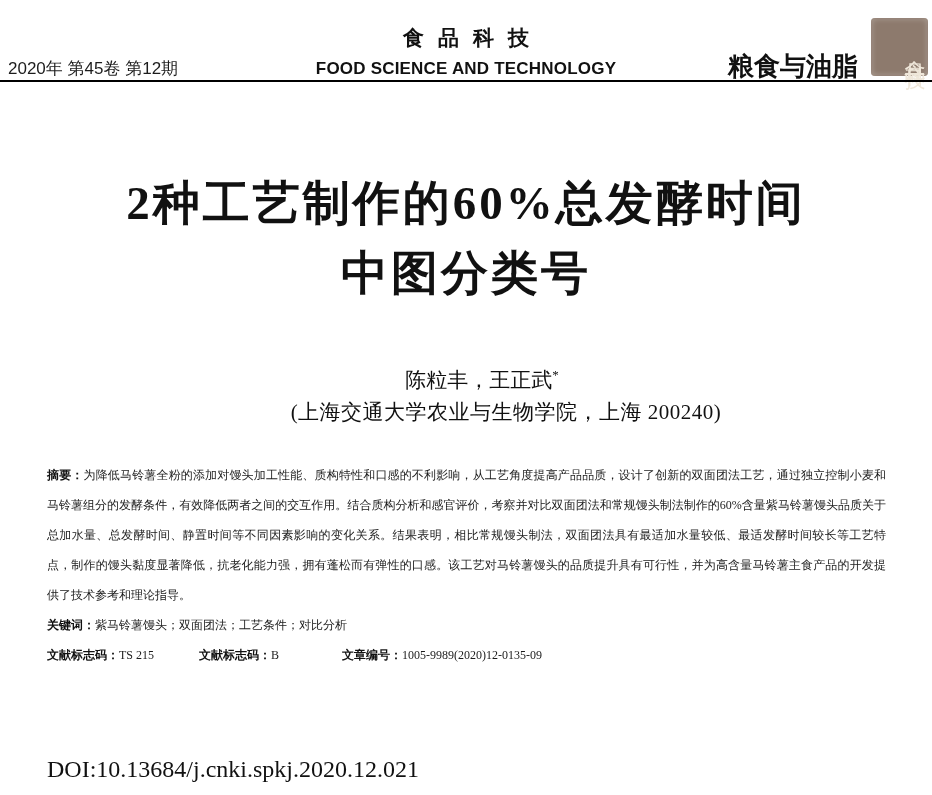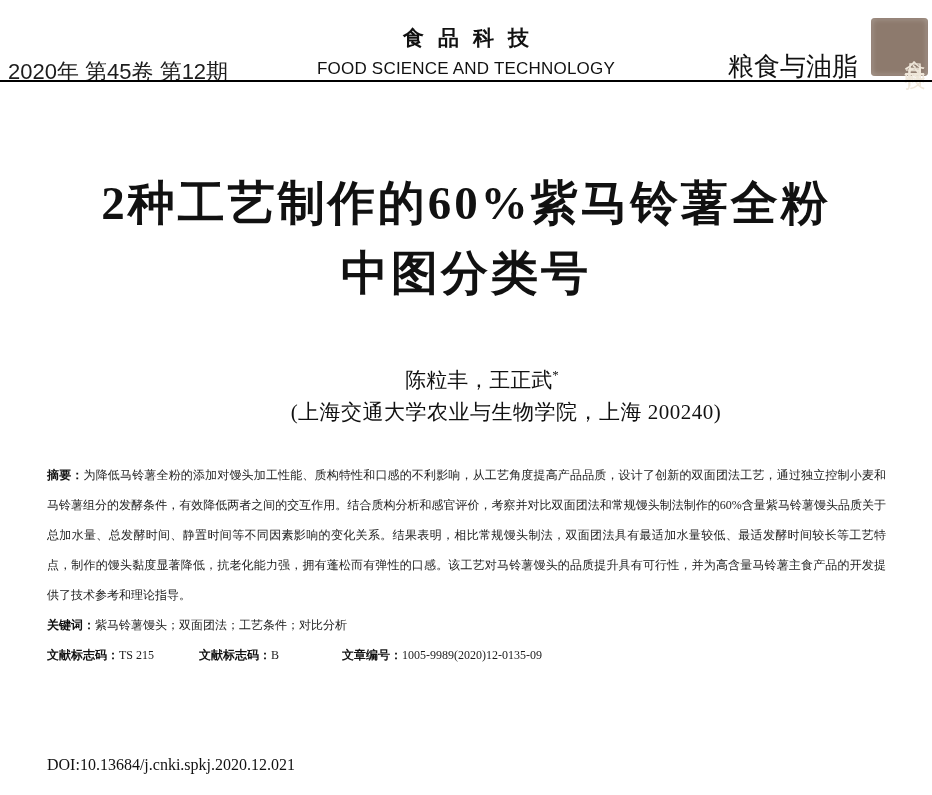--- a/index.html
+++ b/index.html
@@ -5,39 +5,39 @@
   html,body { margin:0; padding:0; background:#ffffff; }
   .page {
     position:relative; width:932px; height:795px; background:#fff;
     font-family:"Liberation Serif","DejaVu Serif",serif; color:#141414;
     overflow:hidden;
   }
   
   .issue {
     position:absolute; left:8px; top:57px;
     font-family:"Liberation Sans","DejaVu Sans",sans-serif;
-    font-size:22px; color:#1c1c1c; white-space:nowrap;
+    font-size:17px; color:#1c1c1c; white-space:nowrap;
   }
   .mast-center {
     position:absolute; left:0; width:100%; top:24px; text-align:center;
   }
   .jname-cn {
     font-family:"Liberation Sans","DejaVu Sans",sans-serif;
     font-size:21px; font-weight:bold; letter-spacing:14px; padding-left:14px;
     color:#111;
   }
   .jname-en {
     font-family:"Liberation Sans","DejaVu Sans",sans-serif;
-    font-size:17px; font-weight:normal; letter-spacing:0.2px; margin-top:7px;
+    font-size:17px; font-weight:bold; letter-spacing:0.2px; margin-top:7px;
     color:#111;
   }
   .partner {
     position:absolute; right:74px; top:49px;
     font-family:"Liberation Sans","DejaVu Sans",sans-serif;
-    font-size:26px; font-weight:normal; color:#111; white-space:nowrap;
+    font-size:26px; font-weight:bold; color:#111; white-space:nowrap;
   }
   .seal {
     position:absolute; right:4px; top:18px; width:57px; height:58px;
     background:#8d7a6d;
     box-shadow: inset 0 0 6px rgba(255,255,255,.35), inset 0 0 2px rgba(90,60,40,.5);
     border-radius:4px;
     writing-mode:vertical-rl; text-orientation:upright;
     font-family:"Liberation Serif",serif;
     font-size:21px; line-height:27px; color:#efe7da;
     text-align:center; padding-top:3px; box-sizing:border-box;
@@ -71,21 +71,21 @@
   .front-matter p { margin:0; }
   .abstract { text-align:justify; }
   .lbl {
     font-family:"Liberation Sans","DejaVu Sans",sans-serif;
     font-weight:bold; color:#111;
   }
   .meta-row { white-space:nowrap; }
   .gap1 { margin-left:42px; }
   .gap2 { margin-left:60px;text-align:center; }
   .doi {
-    position:absolute; left:47px; top:756px; font-size:16px; color:#111;
+    position:absolute; left:47px; top:756px; font-size:24px; color:#111;
     white-space:nowrap;
   }
 </style>
 </head>
 <body>
 
 <div class="page">
 
   <header>
     <div class="issue">2020年 第45卷 第12期</div>
@@ -96,21 +96,21 @@
     </div>
 
     <div class="partner">粮食与油脂</div>
 
     <div class="seal">食品科技</div>
   </header>
 
   <div class="rule"></div>
 
   <h1 class="title">
-    <span>2种工艺制作的60%紫马铃薯全粉</span>
+    <span>2种工艺制作的60%总发酵时间</span>
     <span>中图分类号</span>
   </h1>
 
   <div class="authors">
     <span>陈粒丰，王正武</span><sup>*</sup>
   </div>
 
   <div class="affiliation">(上海交通大学农业与生物学院，上海 200240)</div>
 
   <section class="front-matter">

